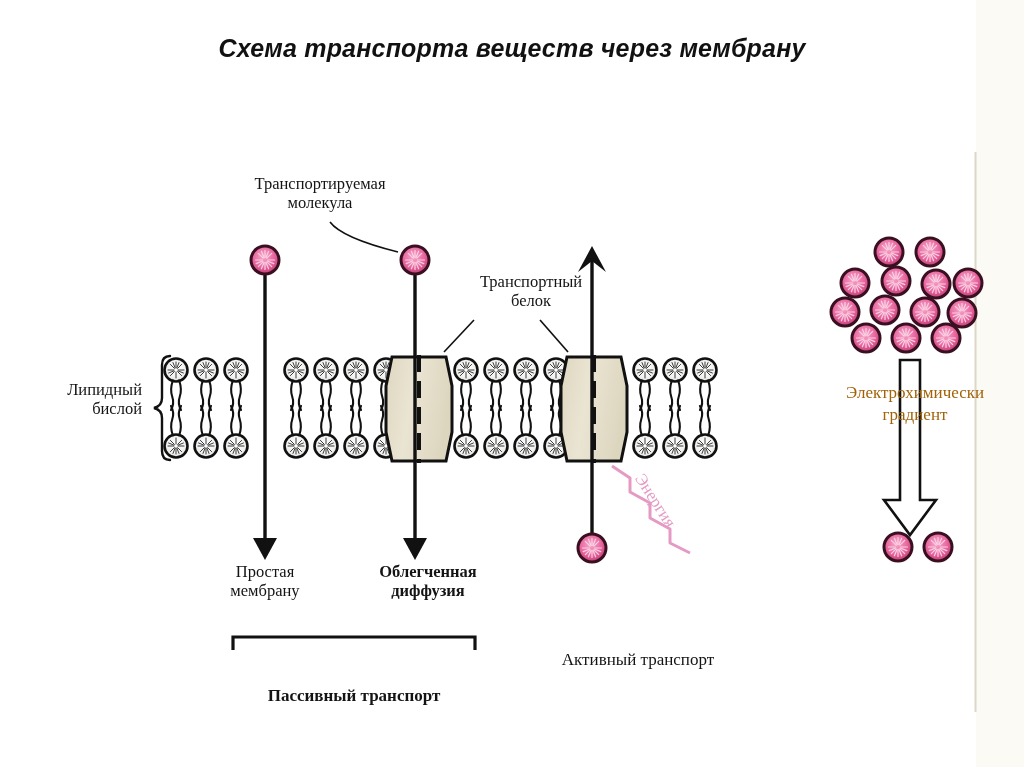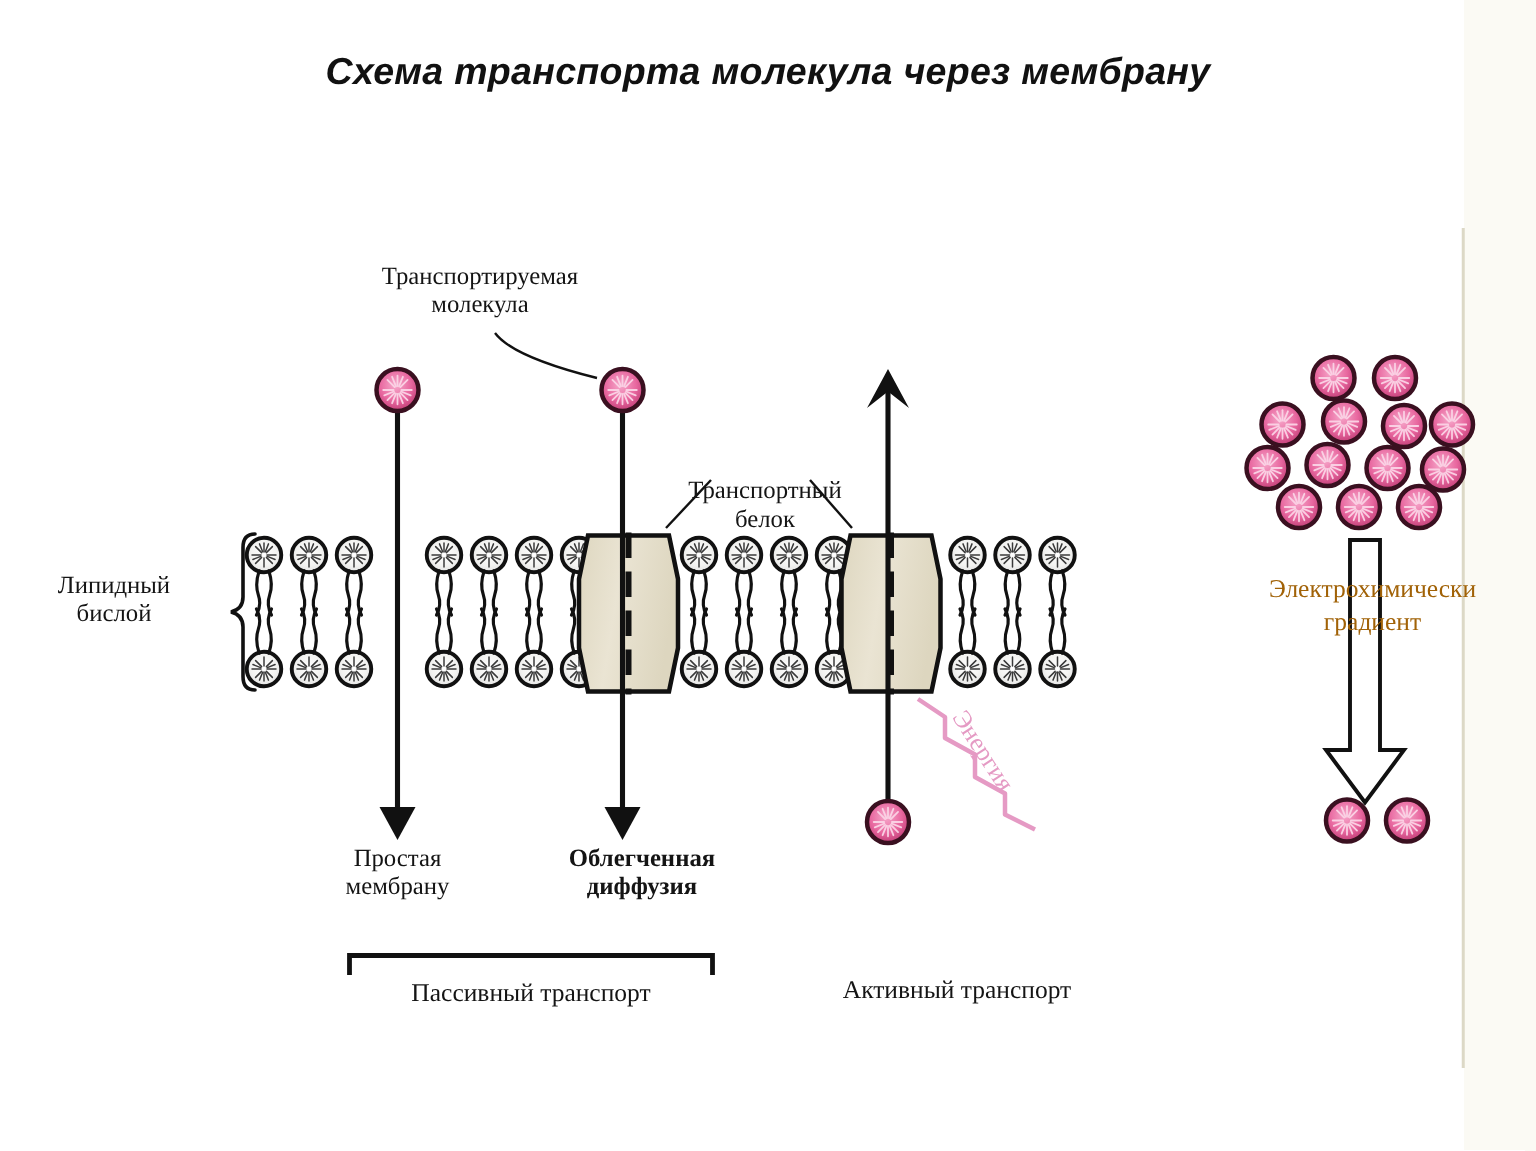--- a/index.html
+++ b/index.html
@@ -37,21 +37,21 @@
   
   .lbl {
     position: absolute;
     font-family: "Liberation Serif", "DejaVu Serif", serif;
     font-size: 16.5px;
     line-height: 19px;
     color: #141414;
     white-space: pre;
   }
   .lbl.center { text-align: center; }
-  .lbl.right  { text-align: center; }
+  .lbl.right  { text-align: right; }
 
   
   #canvas {
     position: absolute;
     left: 0;
     top: 0;
     width: 1024px;
     height: 767px;
   }
   
@@ -78,21 +78,21 @@
     line-height: 22px;
     color: #a16207;
     white-space: pre;
   }
 </style>
 </head>
 <body>
 
 <div id="page">
 
-  <div id="title">Схема транспорта молекула через мембрану</div>
+  <div id="title">Схема транспорта веществ через мембрану</div>
 
   <svg id="canvas" viewBox="0 0 1024 767">
     <defs>
 
       <radialGradient id="lipidHead" cx="50%" cy="45%" r="60%">
         <stop offset="0%" stop-color="#ffffff"></stop>
         <stop offset="60%" stop-color="#f3f3f1"></stop>
         <stop offset="100%" stop-color="#dedede"></stop>
       </radialGradient>
       <radialGradient id="molGrad" cx="45%" cy="38%" r="68%">
@@ -284,33 +284,33 @@
 
     <g>
       <use href="#moleculeShape" x="898" y="547"></use>
       <use href="#moleculeShape" x="938" y="547"></use>
     </g>
   </svg>
 
   <div class="lbl center" style="left:215px; top:174px; width:210px;">Транспортируемая
 молекула</div>
 
-  <div class="lbl center" style="left:418px; top:272px; width:184px;margin-top:45px;">Транспортный
+  <div class="lbl center" style="left:439px; top:272px; width:184px;">Транспортный
 белок</div>
 
   <div class="lbl right" style="left:10px; top:380px; width:132px;">Липидный
 бислой</div>
 
   <div class="lbl center" style="left:180px; top:562px; width:170px;">Простая
 мембрану</div>
 
   <div class="lbl center" style="left:333px; top:562px; width:190px;font-weight:bold;">Облегченная
 диффузия</div>
 
-  <div class="lbl center" style="left:219px; top:652px; width:270px; font-size:17px;">Пассивный транспорт</div>
+  <div class="lbl center" style="left:219px; top:686px; width:270px; font-size:17px;font-weight:bold;">Пассивный транспорт</div>
 
   <div class="lbl center" style="left:513px; top:650px; width:250px; font-size:17px;">Активный транспорт</div>
 
   <div id="energy-label">Энергия</div>
 
   <div id="electro-label">Электрохимически
 градиент</div>
 
 </div>
 

